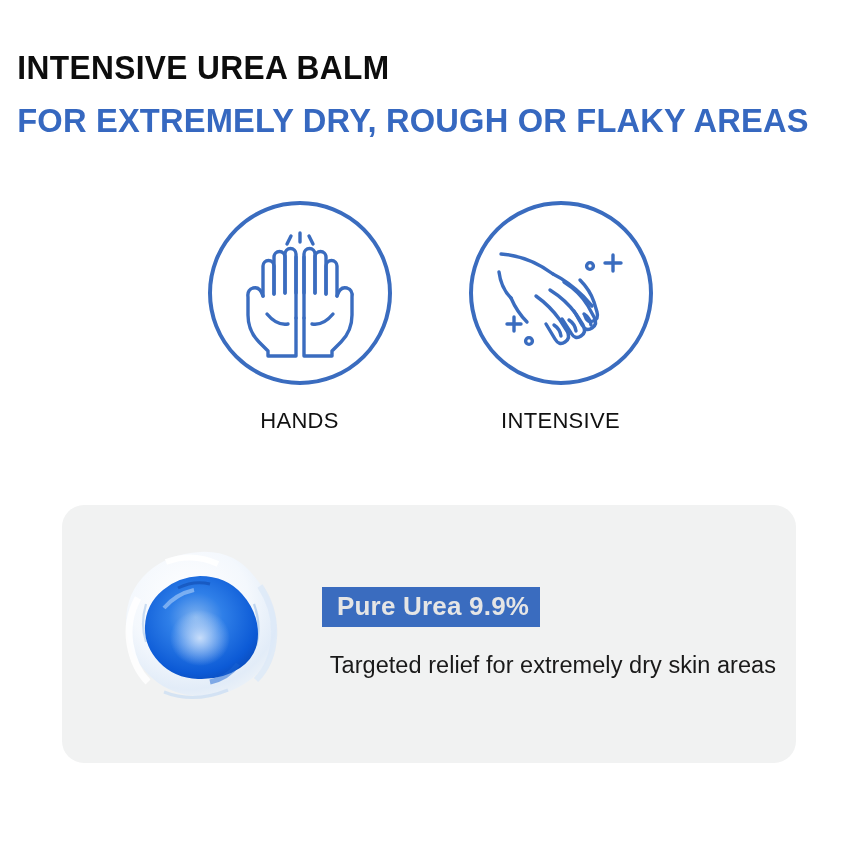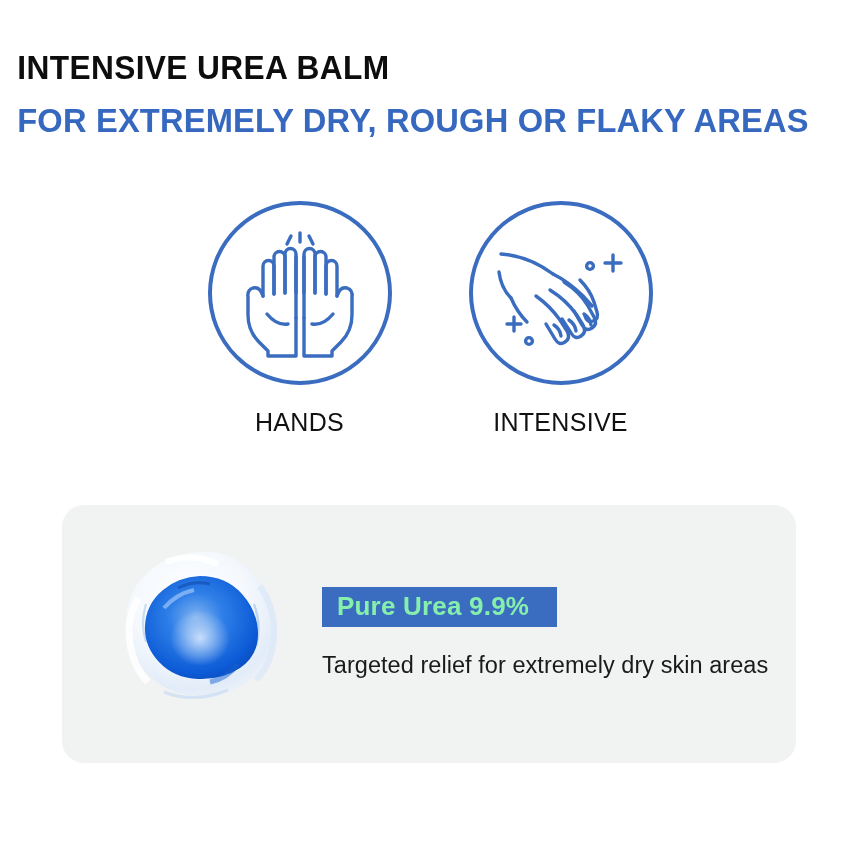--- a/index.html
+++ b/index.html
@@ -62,21 +62,21 @@
     flex-direction: column;
     align-items: center;
   }
   .benefit-circle {
     width: 186px;
     height: 186px;
     display: block;
   }
   .benefit-label {
     margin-top: 22px;
-    font-size: 25px;
+    font-size: 22px;
     font-weight: 400;
     letter-spacing: 0.3px;
     color: #111111;
     text-align: center;
     white-space: nowrap;
   }
 
   
   .ingredient-card {
     position: absolute;
@@ -108,37 +108,38 @@
     display: block;
   }
   .card-text {
     flex: 1 1 auto;
     padding-left: 6px;
     padding-right: 20px;
   }
   .urea-badge {
     display: inline-block;
     background: #3a6cbf;
-    color: #86efac;
+    color: #e5e5e5;
     font-size: 26px;
     font-weight: 700;
     letter-spacing: 0.2px;
-    padding: 6px 28px 8px 15px;
+    padding: 6px 11px 8px 15px;
     line-height: 26px;
   }
   .card-desc {
     margin-top: 22px;
     font-size: 23.5px;
     line-height: 33px;
     color: #1a1a1a;
     letter-spacing: 0.05px;
   }
   .card-desc .line {
     display: block;
     white-space: nowrap;
+    text-align: right;
   }
 </style>
 </head>
 <body>
 
 <div class="headline-block">
   <div class="headline-main">INTENSIVE UREA BALM</div>
   <div class="headline-sub">FOR EXTREMELY DRY, ROUGH OR FLAKY AREAS</div>
 </div>
 

